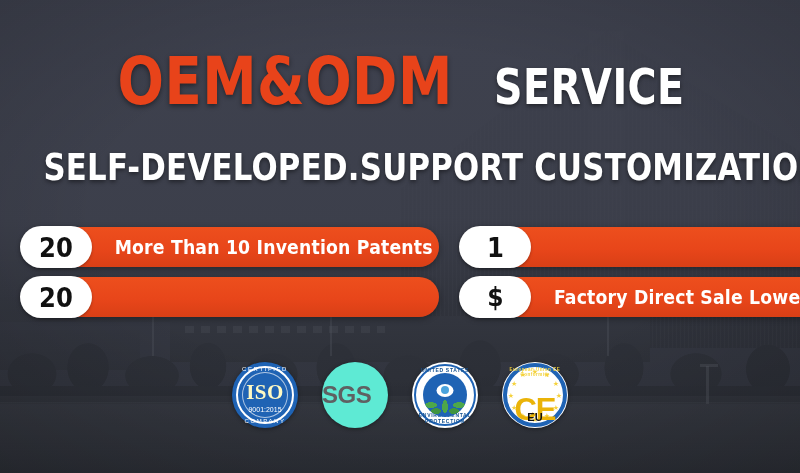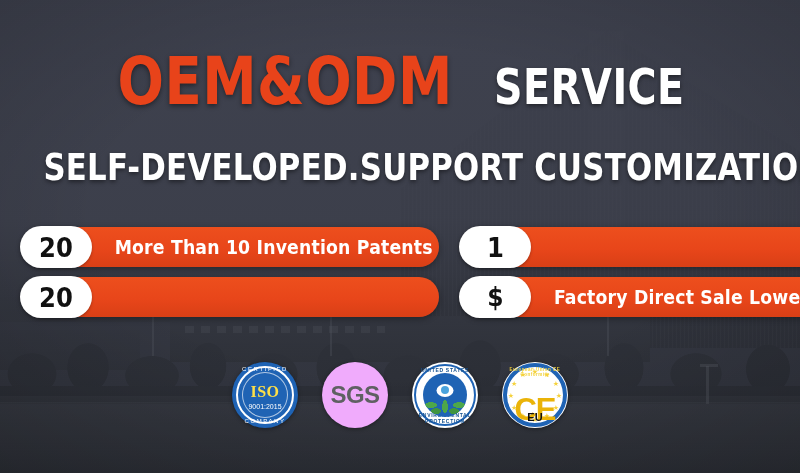--- a/index.html
+++ b/index.html
@@ -217,41 +217,41 @@
   .iso-ring {
     position:absolute; inset:4px; border-radius:50%;
     border:2px solid #ffffff;
   }
   .iso-inner {
     position:absolute; inset:10px; border-radius:50%;
     background:#1f63b4; border:1px solid rgba(255,255,255,.65);
     display:flex; flex-direction:column; align-items:center; justify-content:center;
   }
   .iso-word {
-    color:#fde047; font-weight:bold; font-size:16px; line-height:1;
+    color:#fef9c3; font-weight:bold; font-size:21px; line-height:1;
     font-family:"Liberation Serif",serif; letter-spacing:.5px;
     margin-top:4px;
   }
   .iso-std {
     color:#ffffff; font-size:7px; line-height:1; margin-top:3px;
     font-family:"Liberation Sans",sans-serif;
   }
   .iso-arc-top, .iso-arc-bot {
     position:absolute; left:0; width:100%; text-align:center;
     color:#ffffff; font-size:6px; letter-spacing:1.6px;
     font-family:"Liberation Sans",sans-serif;
   }
   .iso-arc-top { top:4px; }
   .iso-arc-bot { bottom:4px; }
 
   
   .sgs {
     position:absolute; inset:0; border-radius:50%;
-    background:#f0abfc;
-    display:flex; align-items:center; justify-content:center;
+    background:#5eead4;
+    display:flex; align-items:center; 
     box-shadow:0 1px 4px rgba(0,0,0,.4);
   }
   .sgs-text {
     color:#5f6062; font-weight:bold; font-size:24px; line-height:1;
     font-family:"Liberation Sans",sans-serif; letter-spacing:-.5px;
   }
 
   
   .epa-outer {
     position:absolute; inset:0; border-radius:50%;

